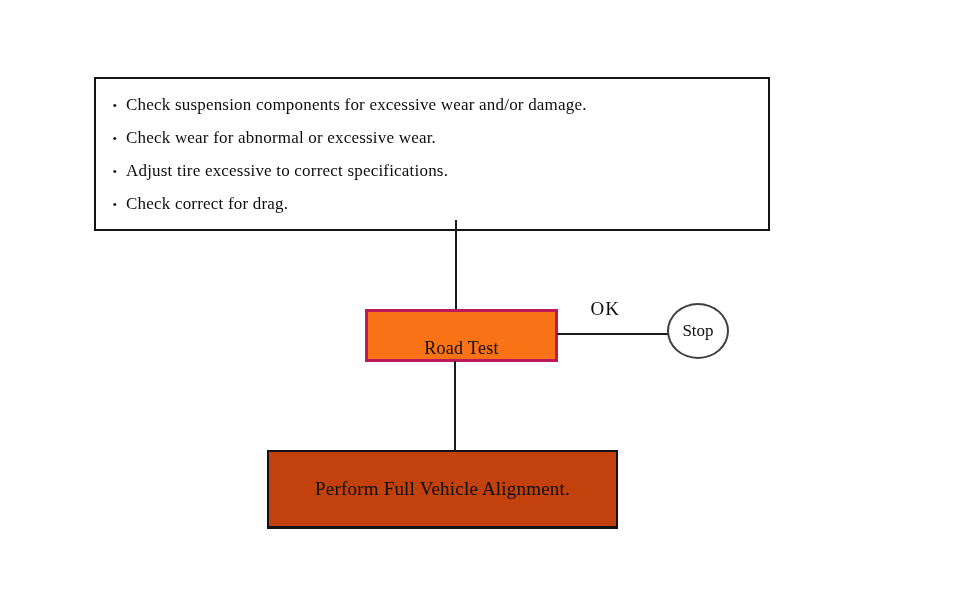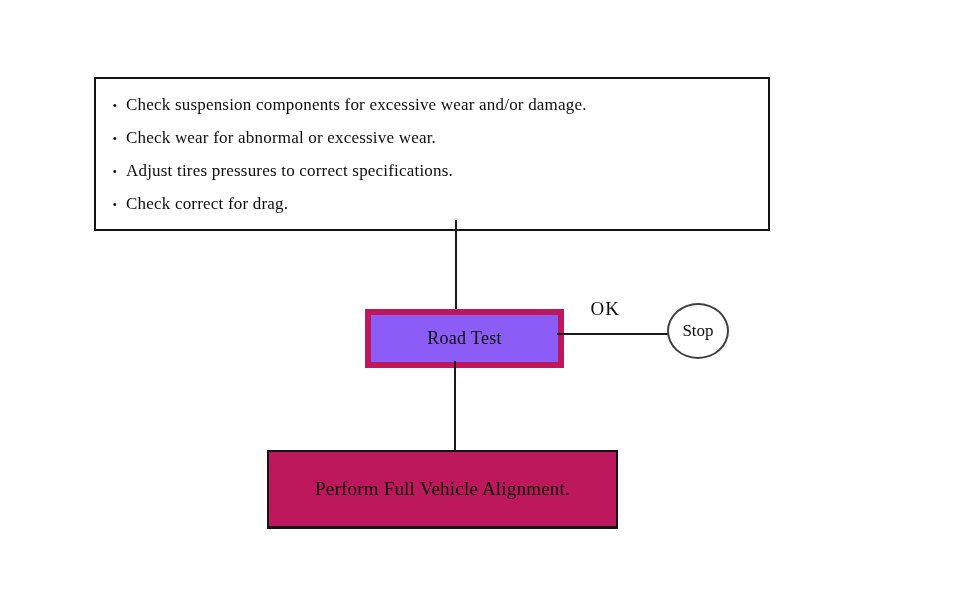--- a/index.html
+++ b/index.html
@@ -70,24 +70,24 @@
     width: 111px;
     height: 1.5px;
   }
   
   .roadtest-box {
     position: absolute;
     left: 365px;
     top: 309px;
     width: 187px;
     height: 47px;
-    border: 6px solid #be185d;
-    background: #8b5cf6;
+    border: 3px solid #be185d;
+    background: #f97316;
     display: flex;
-    align-items: center;
+    align-items: flex-end;
     justify-content: center;
     font-size: 18px;
     letter-spacing: 0.3px;
   }
   
   .ok-label {
     position: absolute;
     left: 578px;
     top: 298px;
     width: 42px;
@@ -112,21 +112,21 @@
   }
   
   .alignment-box {
     position: absolute;
     left: 267px;
     top: 450px;
     width: 347px;
     height: 74px;
     border: 2px solid #131313;
     border-bottom-width: 3px;
-    background: #be185d;
+    background: #c2410c;
     display: flex;
     align-items: center;
     justify-content: center;
     font-size: 19px;
     letter-spacing: 0.2px;
   }
 </style>
 </head>
 <body>
 
@@ -136,21 +136,21 @@
     <div class="check-item">
       <span class="bullet">•</span>
       <span class="check-text">Check suspension components for excessive wear and/or damage.</span>
     </div>
     <div class="check-item">
       <span class="bullet">•</span>
       <span class="check-text">Check wear for abnormal or excessive wear.</span>
     </div>
     <div class="check-item">
       <span class="bullet">•</span>
-      <span class="check-text">Adjust tires pressures to correct specifications.</span>
+      <span class="check-text">Adjust tire excessive to correct specifications.</span>
     </div>
     <div class="check-item">
       <span class="bullet">•</span>
       <span class="check-text">Check correct for drag.</span>
     </div>
   </div>
 
   <div class="connector conn-top-roadtest"></div>
 
   <div class="roadtest-box">

